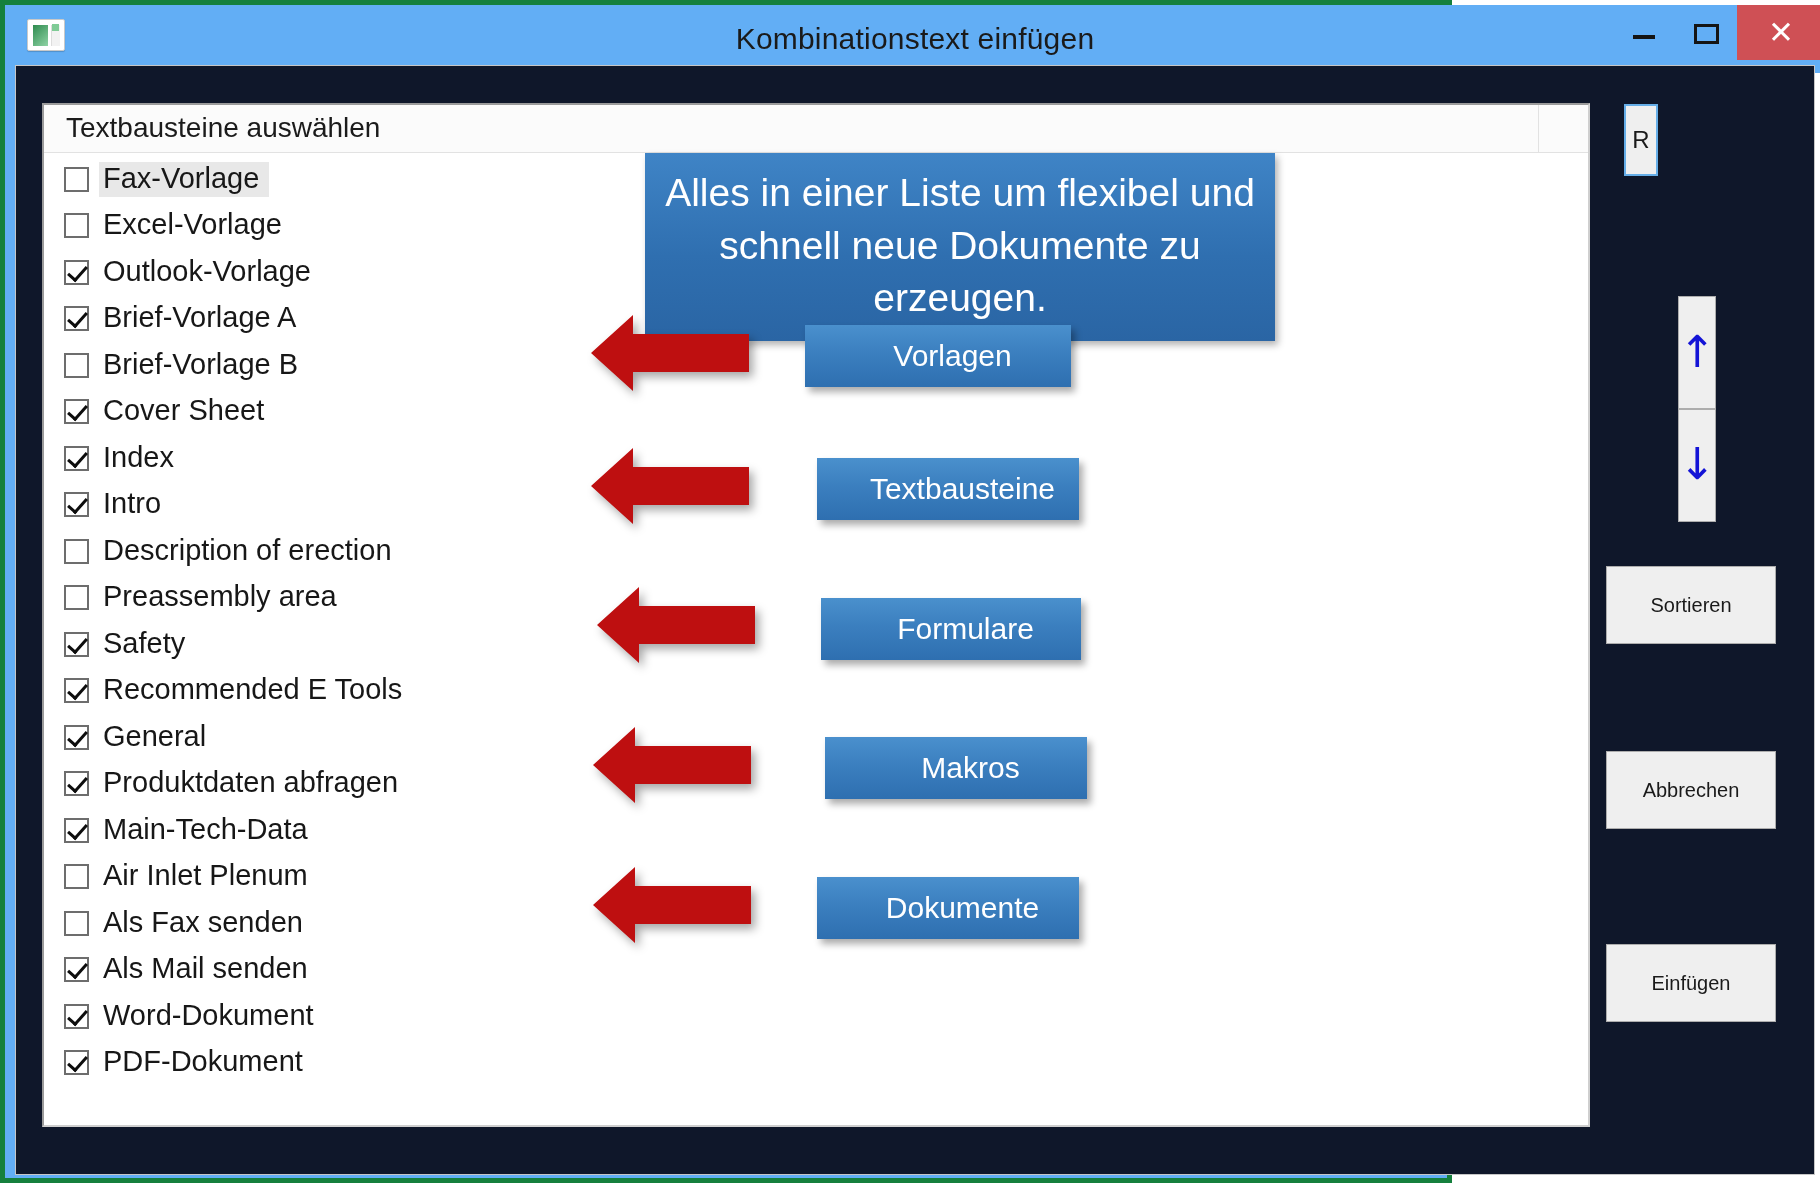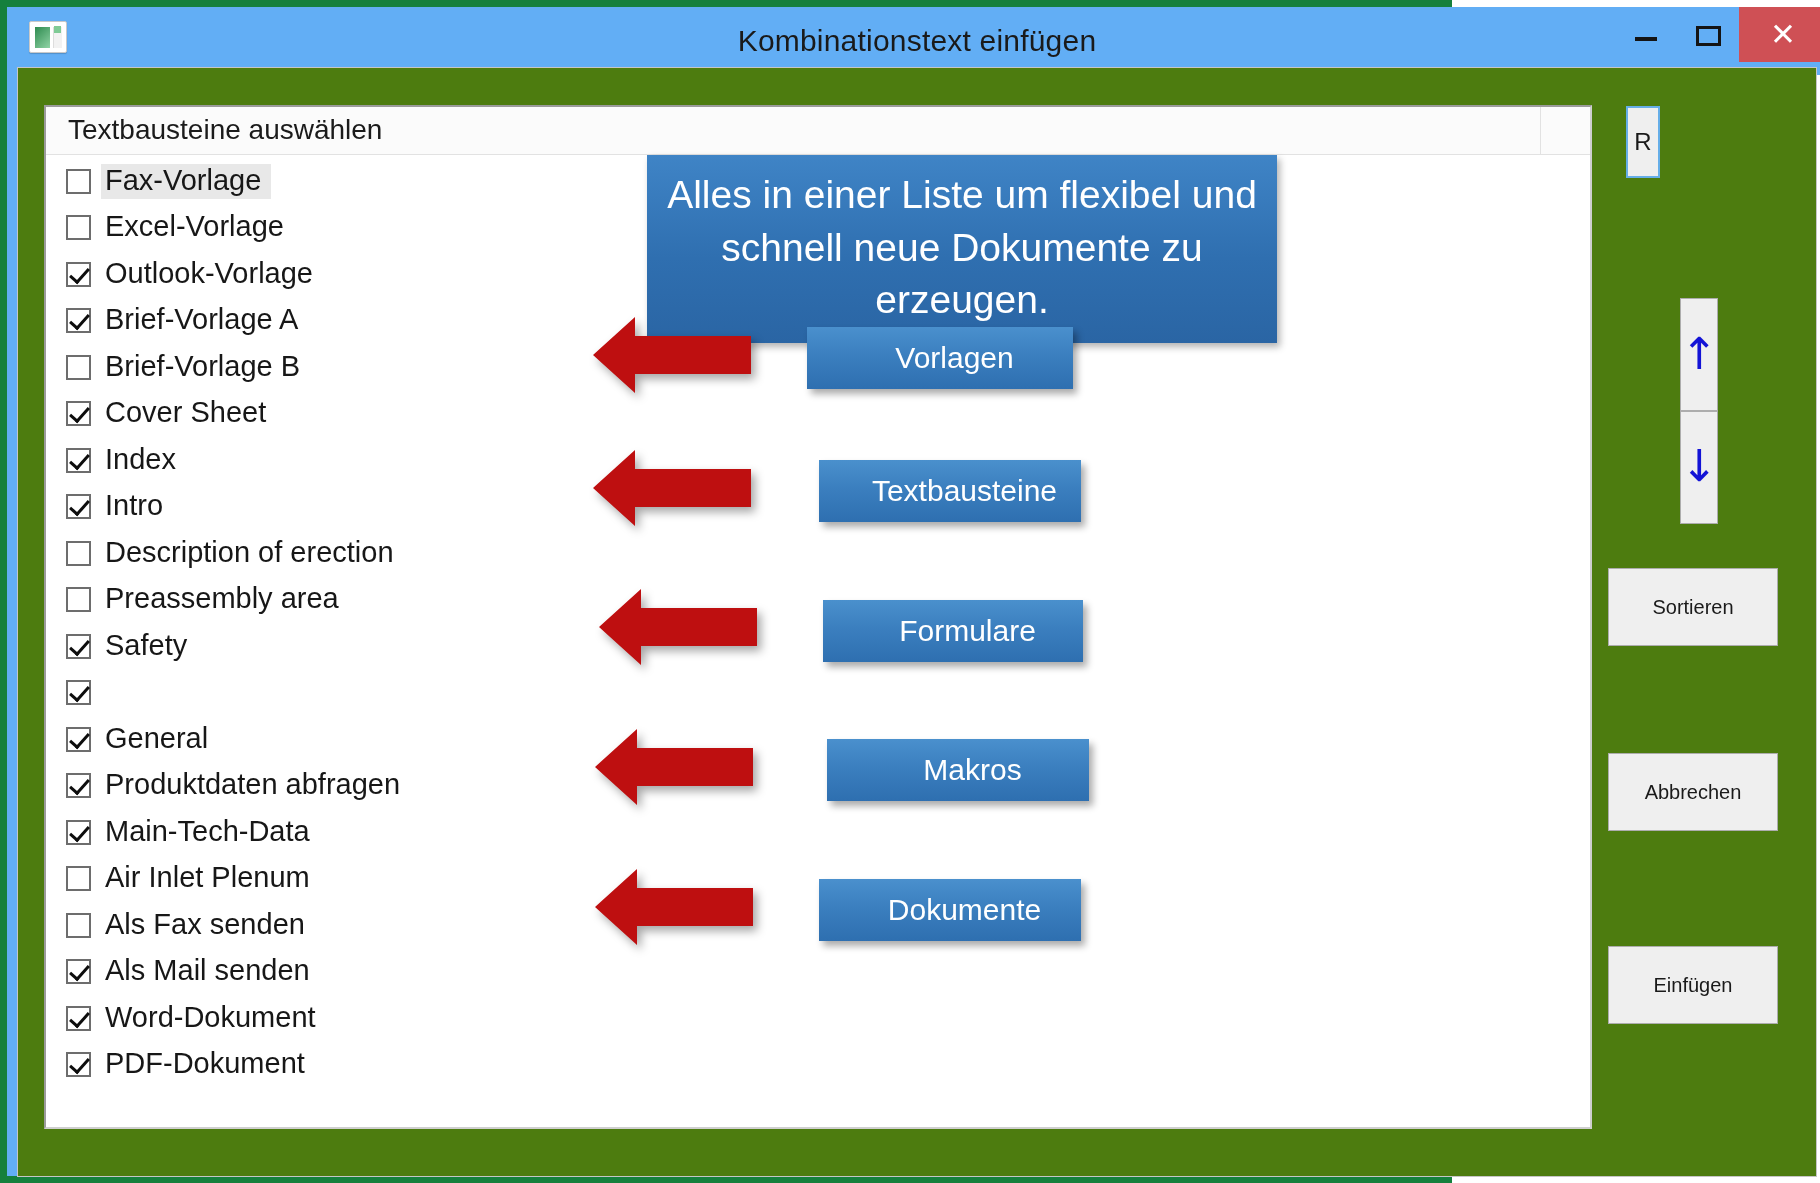--- a/index.html
+++ b/index.html
@@ -9,21 +9,21 @@
     overflow: hidden;
     font-family: "Liberation Sans", sans-serif;
   }
 
   
   #window {
     position: absolute;
     left: 0; top: 0;
     width: 1452px; height: 1183px;
     background: #62AEF5;   
-    border: 7px solid #15803d;
+    border: 5px solid #15803d;
   }
 
   
   #titlebar {
     position: absolute;
     left: 0; top: 0;
     width: 1820px; height: 68px;
     background: #62AEF5;
   }
   #app-icon {
@@ -85,21 +85,21 @@
     position:absolute; left:0; top:0; width:88px; height:55px;
     line-height:55px; text-align:center; color:#ffffff;
     font-size:31px; font-weight: 400;
   }
 
   
   #client {
     position: absolute;
     left: 10px; top: 60px;
     width: 1800px; height: 1110px;
-    background: #4d7c0f;
+    background: #0f172a;
     border: 1px solid #c6c6c6;
     padding-left: 8px;
   }
 
   
   #listbox {
     position: absolute;
     left: 26px; top: 37px;
     width: 1548px; height: 1024px;
     background: #ffffff;
@@ -333,20 +333,21 @@
           <div class="list-row">
             <div class="chk"></div>
             <div class="lbl">Preassembly area</div>
           </div>
           <div class="list-row">
             <div class="chk checked"></div>
             <div class="lbl">Safety</div>
           </div>
           <div class="list-row">
             <div class="chk checked"></div>
+            <div class="lbl">Recommended E Tools</div>
           </div>
           <div class="list-row">
             <div class="chk checked"></div>
             <div class="lbl">General</div>
           </div>
           <div class="list-row">
             <div class="chk checked"></div>
             <div class="lbl">Produktdaten abfragen</div>
           </div>
           <div class="list-row">

